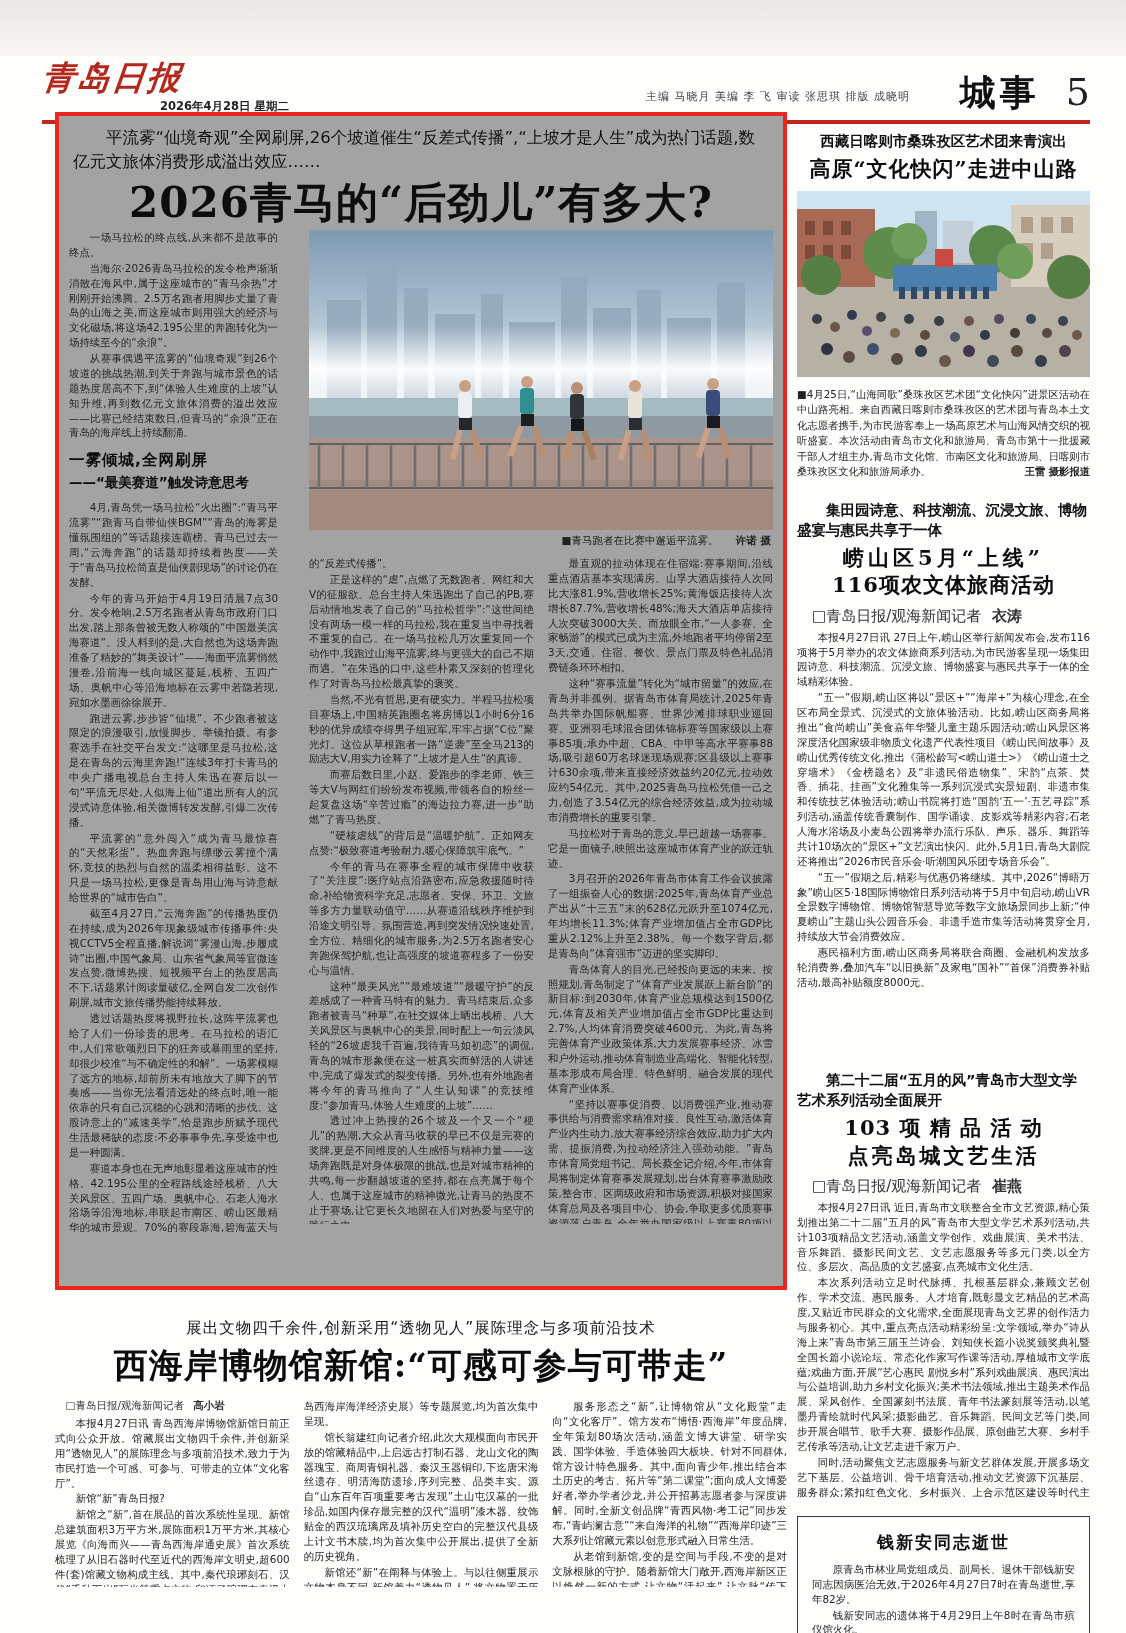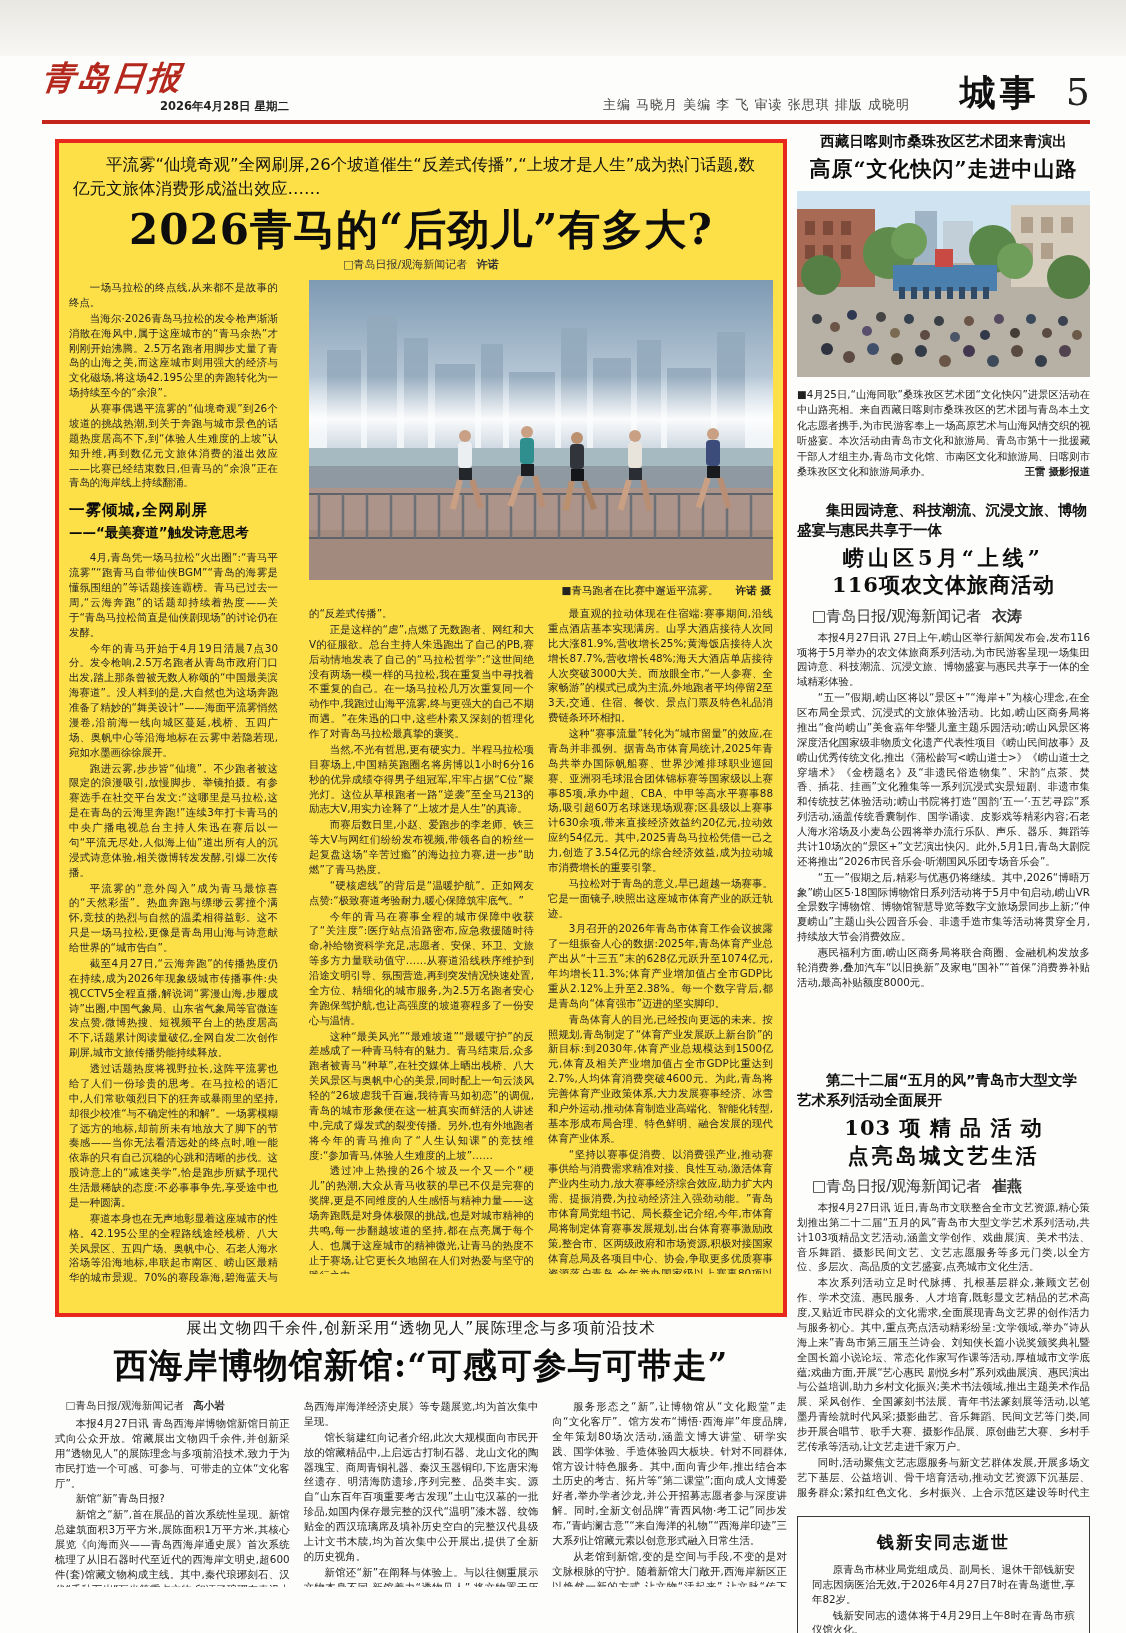--- a/index.html
+++ b/index.html
@@ -6,28 +6,28 @@
   .page{position:relative;width:1126px;height:1633px;background:#fdfdfb;margin:0 auto;
         font-family:"DejaVu Sans","Liberation Sans",sans-serif;color:#1c1c1c;overflow:hidden;}
   .page:before{content:"";position:absolute;left:0;top:0;right:0;height:56px;
         background:linear-gradient(#e9e7e2,#f8f7f4);}
   
   .masthead{position:absolute;left:42px;top:60px;width:1048px;height:56px;}
   .logo{position:absolute;left:0;top:-4px;font-family:"DejaVu Serif","Liberation Serif",serif;
         font-style:italic;font-weight:bold;font-size:33px;color:#b3271c;letter-spacing:2px;
         transform:skewX(-6deg);}
   .dateline{position:absolute;left:118px;bottom:2px;font-size:11.5px;font-weight:bold;color:#222;}
-  .editors{position:absolute;right:180px;bottom:2px;font-size:13px;color:#444;letter-spacing:1px;}
+  .editors{position:absolute;right:180px;bottom:12px;font-size:11px;color:#444;letter-spacing:1px;}
   .section-wrap{position:absolute;right:0;bottom:-2px;display:flex;align-items:baseline;gap:26px;}
   .section-name{font-size:36px;font-weight:bold;color:#111;letter-spacing:4px;}
   .page-num{font-size:38px;color:#222;font-family:"DejaVu Serif",serif;}
   .red-rule{position:absolute;left:42px;top:120px;width:1048px;height:4px;background:#c3251d;}
   
-  .main-box{position:absolute;left:55px;top:139px;width:732px;height:1178px;
-            border:4px solid #e8281e;background:#fde047;box-sizing:border-box;padding:8px 10px 6px;}
+  .main-box{position:absolute;left:55px;top:112px;width:732px;height:1178px;
+            border:4px solid #e8281e;background:#a3a3a3;box-sizing:border-box;padding:8px 10px 6px;}
   .lead{font-size:16.5px;line-height:1.45;color:#111;text-indent:2em;margin:2px 4px 6px;font-weight:500;}
   .main-headline{font-family:"DejaVu Serif","Liberation Serif",serif;font-weight:bold;font-size:42px;
             color:#0d0d0d;text-align:center;letter-spacing:1px;margin:2px 0 4px;line-height:1.1;}
   .main-byline{text-align:center;font-size:11px;color:#333;margin-bottom:8px;}
   .main-byline b{margin-left:6px;}
   .article-body{display:flex;gap:31px;}
   .mcol{width:225px;}
   .col1{height:1002px;overflow:hidden;}
   .right-wrap{width:464px;}
   .photo-frame{width:464px;height:300px;overflow:hidden;background:#9fb3c4;}
@@ -79,24 +79,20 @@
     <div class="section-wrap">
       <span class="section-name">城事</span>
       <span class="page-num">5</span>
     </div>
   </div>
   <div class="red-rule"></div>
 
   <div class="main-box">
     <p class="lead">平流雾“仙境奇观”全网刷屏,26个坡道催生“反差式传播”,“上坡才是人生”成为热门话题,数亿元文旅体消费形成溢出效应……</p>
     <h1 class="main-headline">2026青马的“后劲儿”有多大?</h1>
-    <div class="main-byline">
-      <span>□青岛日报/观海新闻记者</span>
-      <b>许诺</b>
-    </div>
     <div class="article-body">
       <div class="mcol col1">
           <p class="bp">一场马拉松的终点线,从来都不是故事的终点。</p>
           <p class="bp">当海尔·2026青岛马拉松的发令枪声渐渐消散在海风中,属于这座城市的“青马余热”才刚刚开始沸腾。2.5万名跑者用脚步丈量了青岛的山海之美,而这座城市则用强大的经济与文化磁场,将这场42.195公里的奔跑转化为一场持续至今的“余浪”。</p>
           <p class="bp">从赛事偶遇平流雾的“仙境奇观”到26个坡道的挑战热潮,到关于奔跑与城市景色的话题热度居高不下,到“体验人生难度的上坡”认知升维,再到数亿元文旅体消费的溢出效应——比赛已经结束数日,但青马的“余浪”正在青岛的海岸线上持续翻涌。</p>
           <div class="colsub">
             <div class="cs1">一雾倾城,全网刷屏</div>
             <div class="cs2">——“最美赛道”触发诗意思考</div>
           </div>
           <p class="bp">4月,青岛凭一场马拉松“火出圈”:“青马平流雾”“跑青马自带仙侠BGM”“青岛的海雾是懂氛围组的”等话题接连霸榜。青马已过去一周,“云海奔跑”的话题却持续着热度——关于“青岛马拉松简直是仙侠剧现场”的讨论仍在发酵。</p>

